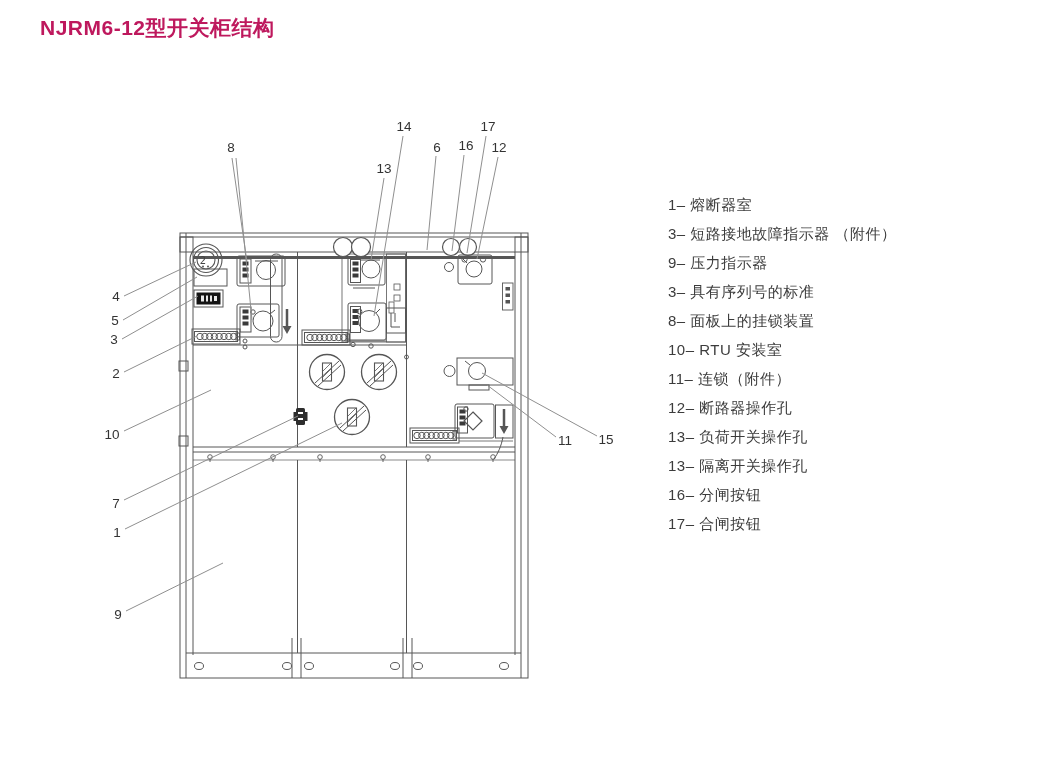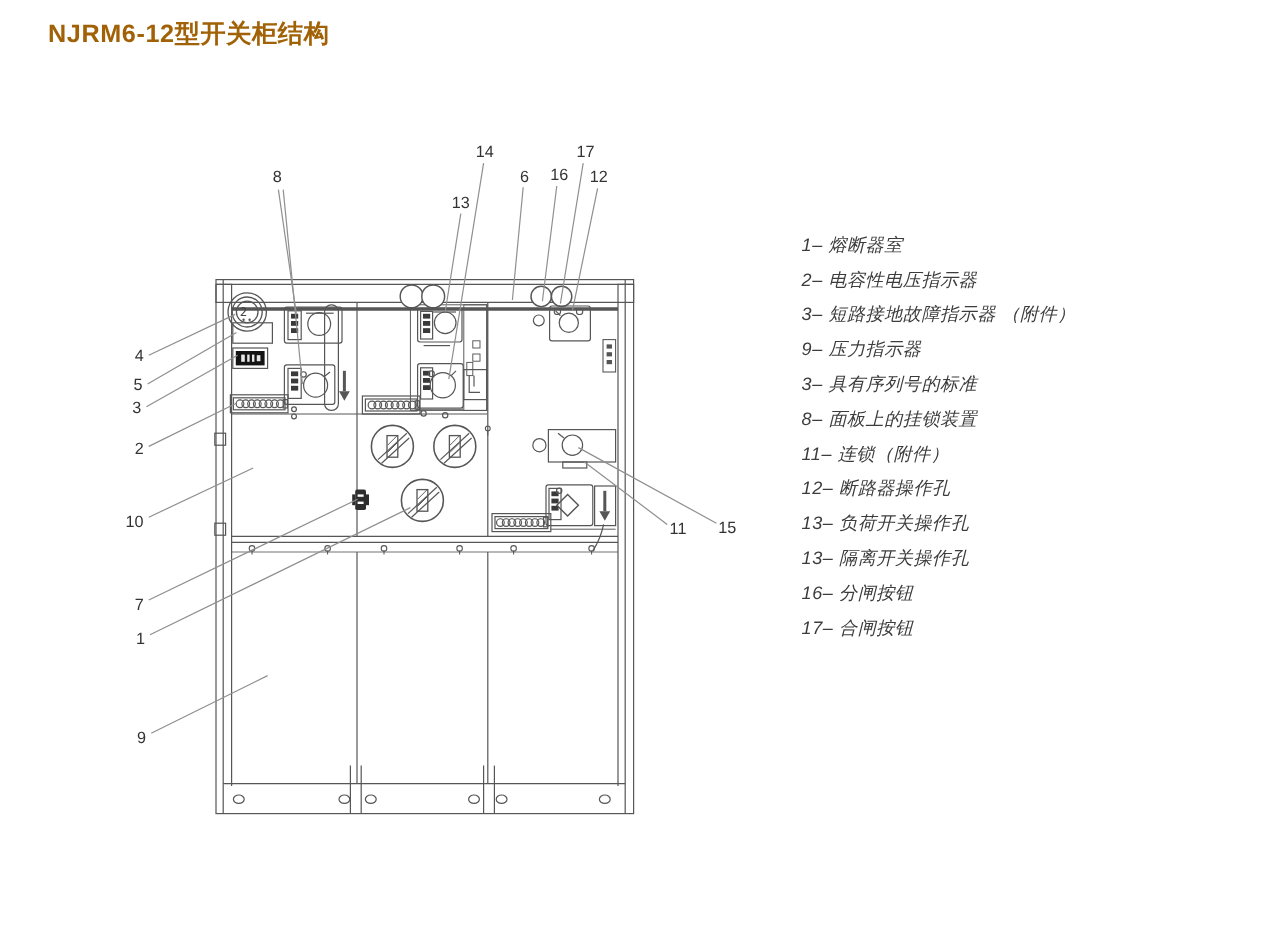--- a/index.html
+++ b/index.html
@@ -1,39 +1,39 @@
 <!DOCTYPE html>
 <html><head>
 <meta charset="utf-8">
 <style>
   html,body{margin:0;padding:0;background:#ffffff;}
   body{width:1064px;height:777px;position:relative;overflow:hidden;
        font-family:"Liberation Sans","DejaVu Sans",sans-serif;}
   .page-title{position:absolute;left:40px;top:14px;font-size:21px;font-weight:bold;
-              color:#a16207;letter-spacing:0.5px;}
+              color:#be185d;letter-spacing:0.5px;}
   .legend{position:absolute;left:668px;top:190px;}
   .legend-row{height:29px;line-height:29px;font-size:15px;color:#3c3c3c;
-              letter-spacing:0.5px;white-space:nowrap;font-style:italic;}
+              letter-spacing:0.5px;white-space:nowrap;}
   .diagram-svg{position:absolute;left:90px;top:105px;}
   svg text.callout{font-family:"Liberation Sans","DejaVu Sans",sans-serif;
                    font-size:13.5px;fill:#333333;}
   svg text.gauge-glyph{font-family:"DejaVu Sans",sans-serif;font-size:10px;fill:#444444;}
 </style>
 </head>
 <body>
 
 <div class="page-title">NJRM6-12型开关柜结构</div>
 
 <div class="legend">
   <div class="legend-row">1– 熔断器室</div>
-  <div class="legend-row">2– 电容性电压指示器</div>
   <div class="legend-row">3– 短路接地故障指示器 （附件）</div>
   <div class="legend-row">9– 压力指示器</div>
   <div class="legend-row">3– 具有序列号的标准</div>
   <div class="legend-row">8– 面板上的挂锁装置</div>
+  <div class="legend-row">10– RTU 安装室</div>
   <div class="legend-row">11– 连锁（附件）</div>
   <div class="legend-row">12– 断路器操作孔</div>
   <div class="legend-row">13– 负荷开关操作孔</div>
   <div class="legend-row">13– 隔离开关操作孔</div>
   <div class="legend-row">16– 分闸按钮</div>
   <div class="legend-row">17– 合闸按钮</div>
 </div>
 
 <svg class="diagram-svg" width="560" height="600" viewBox="90 105 560 600" xmlns="http://www.w3.org/2000/svg">
 

